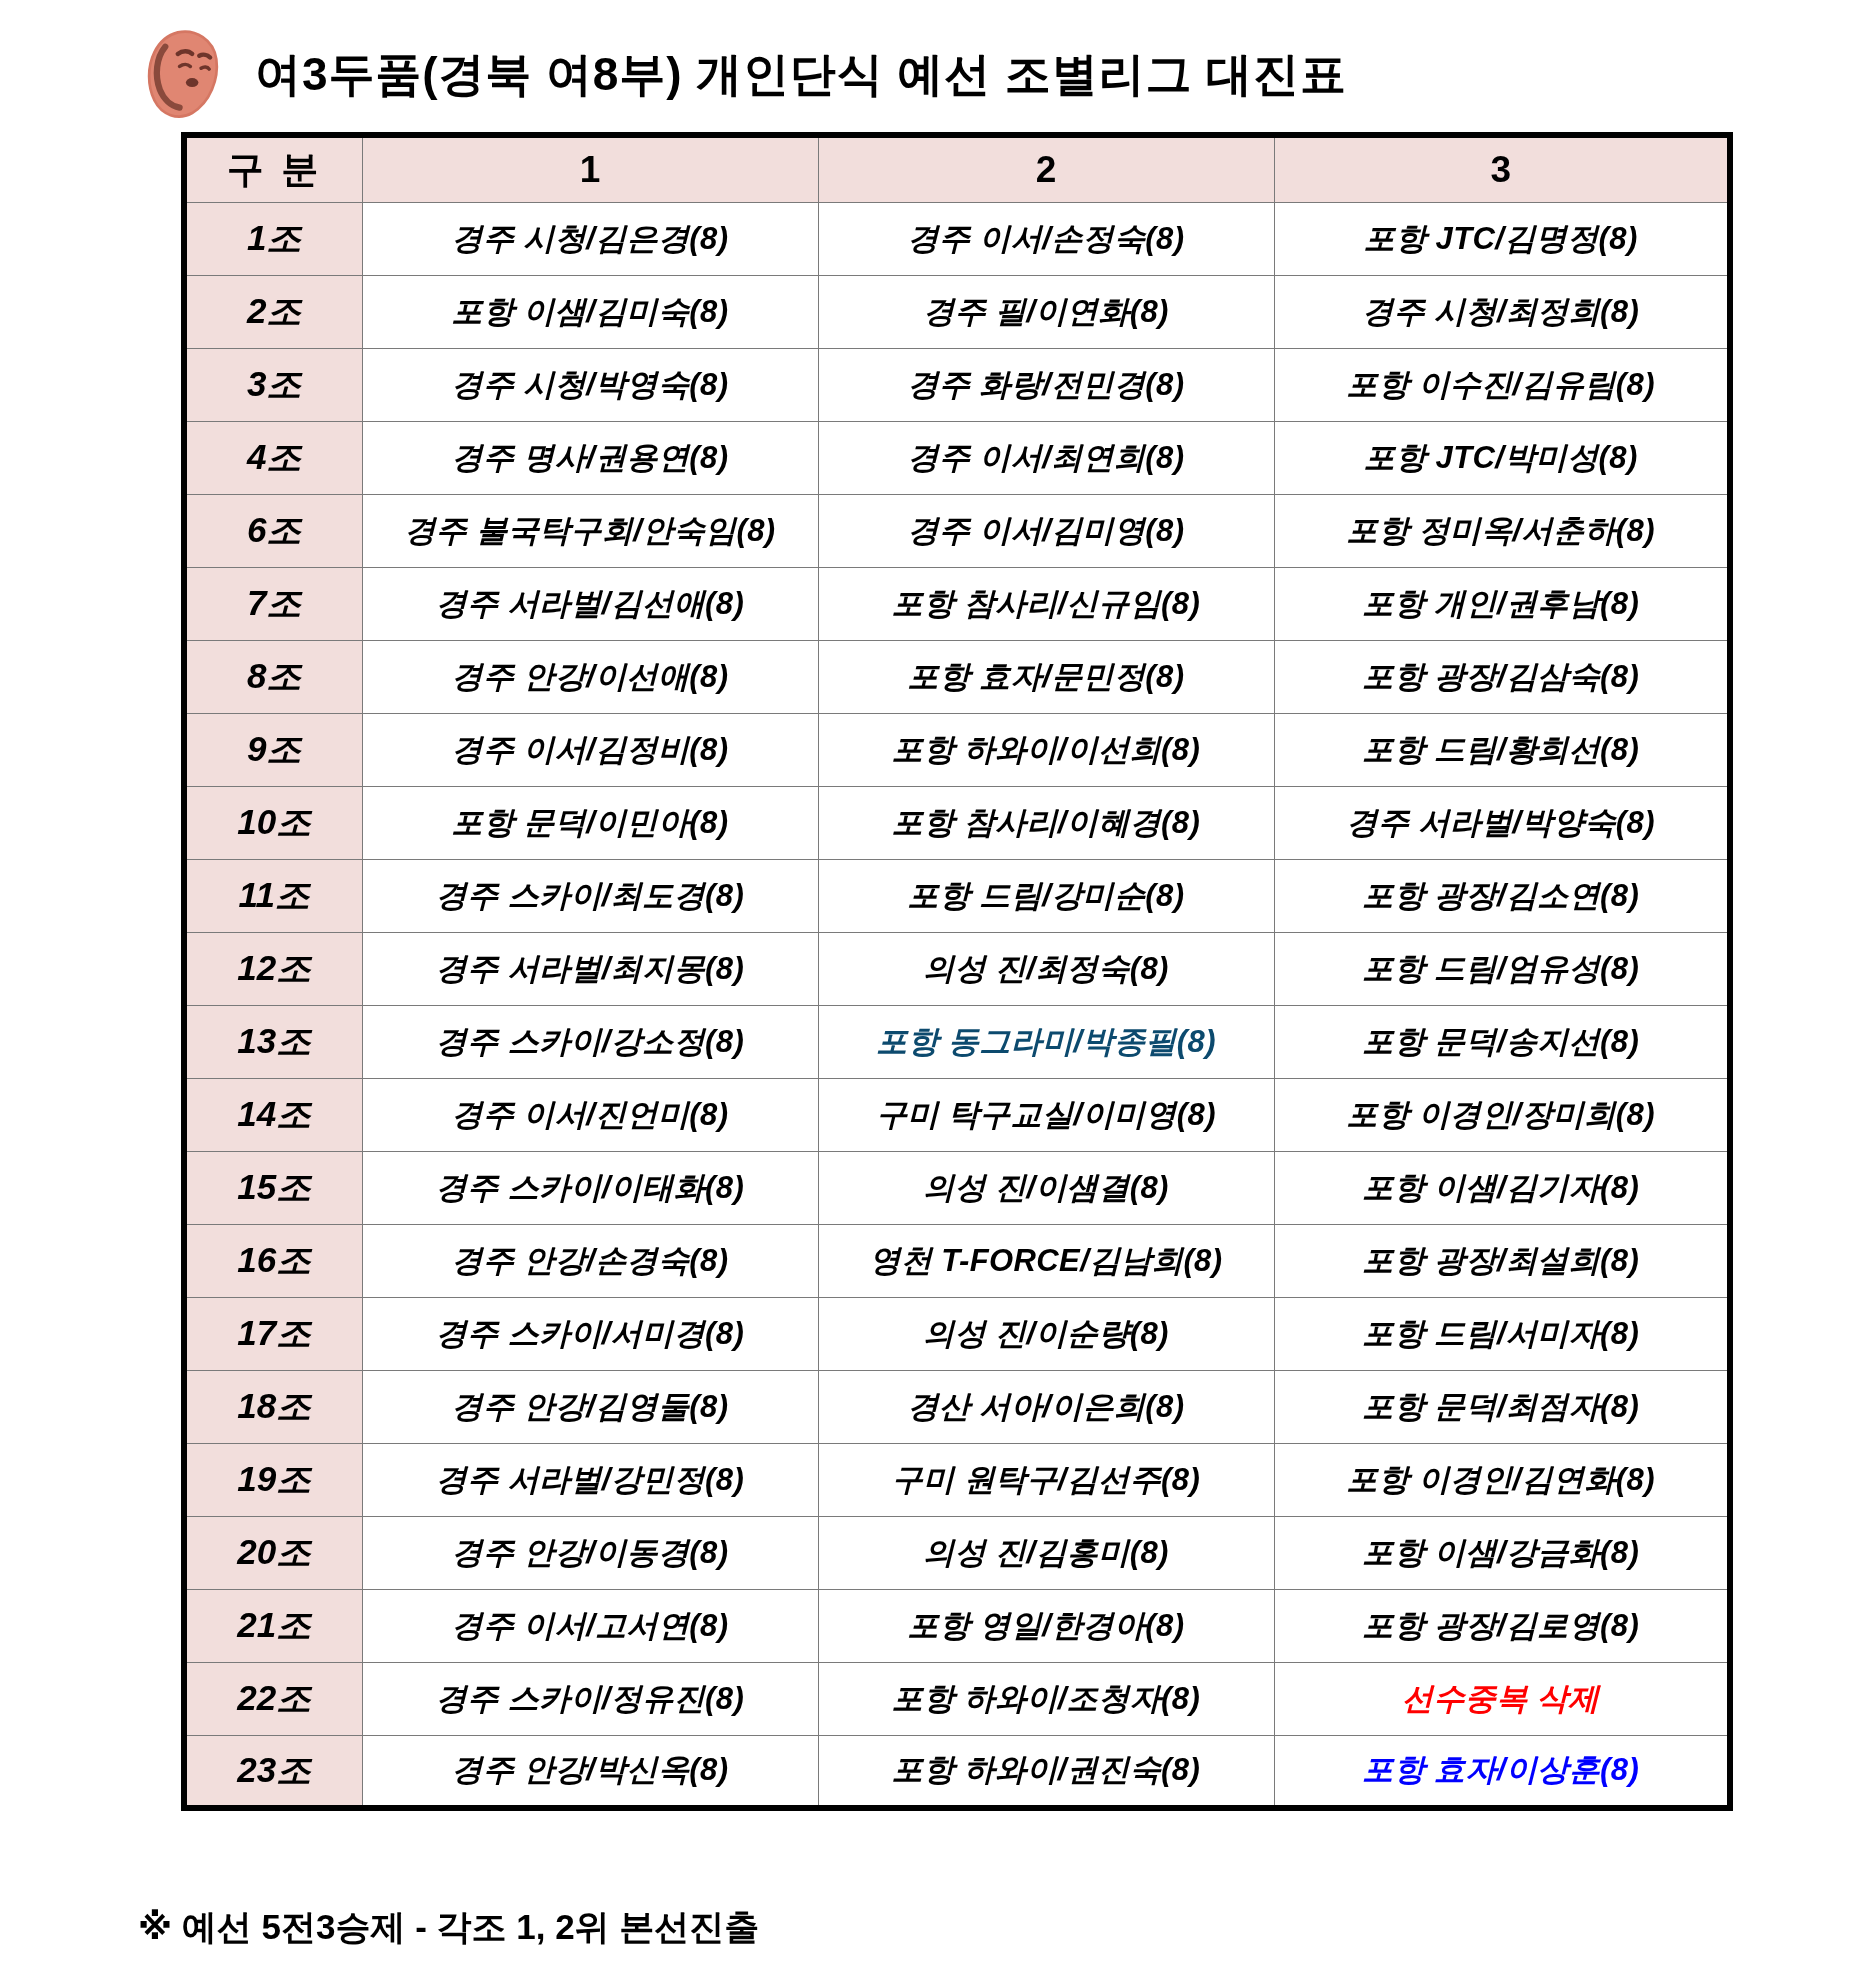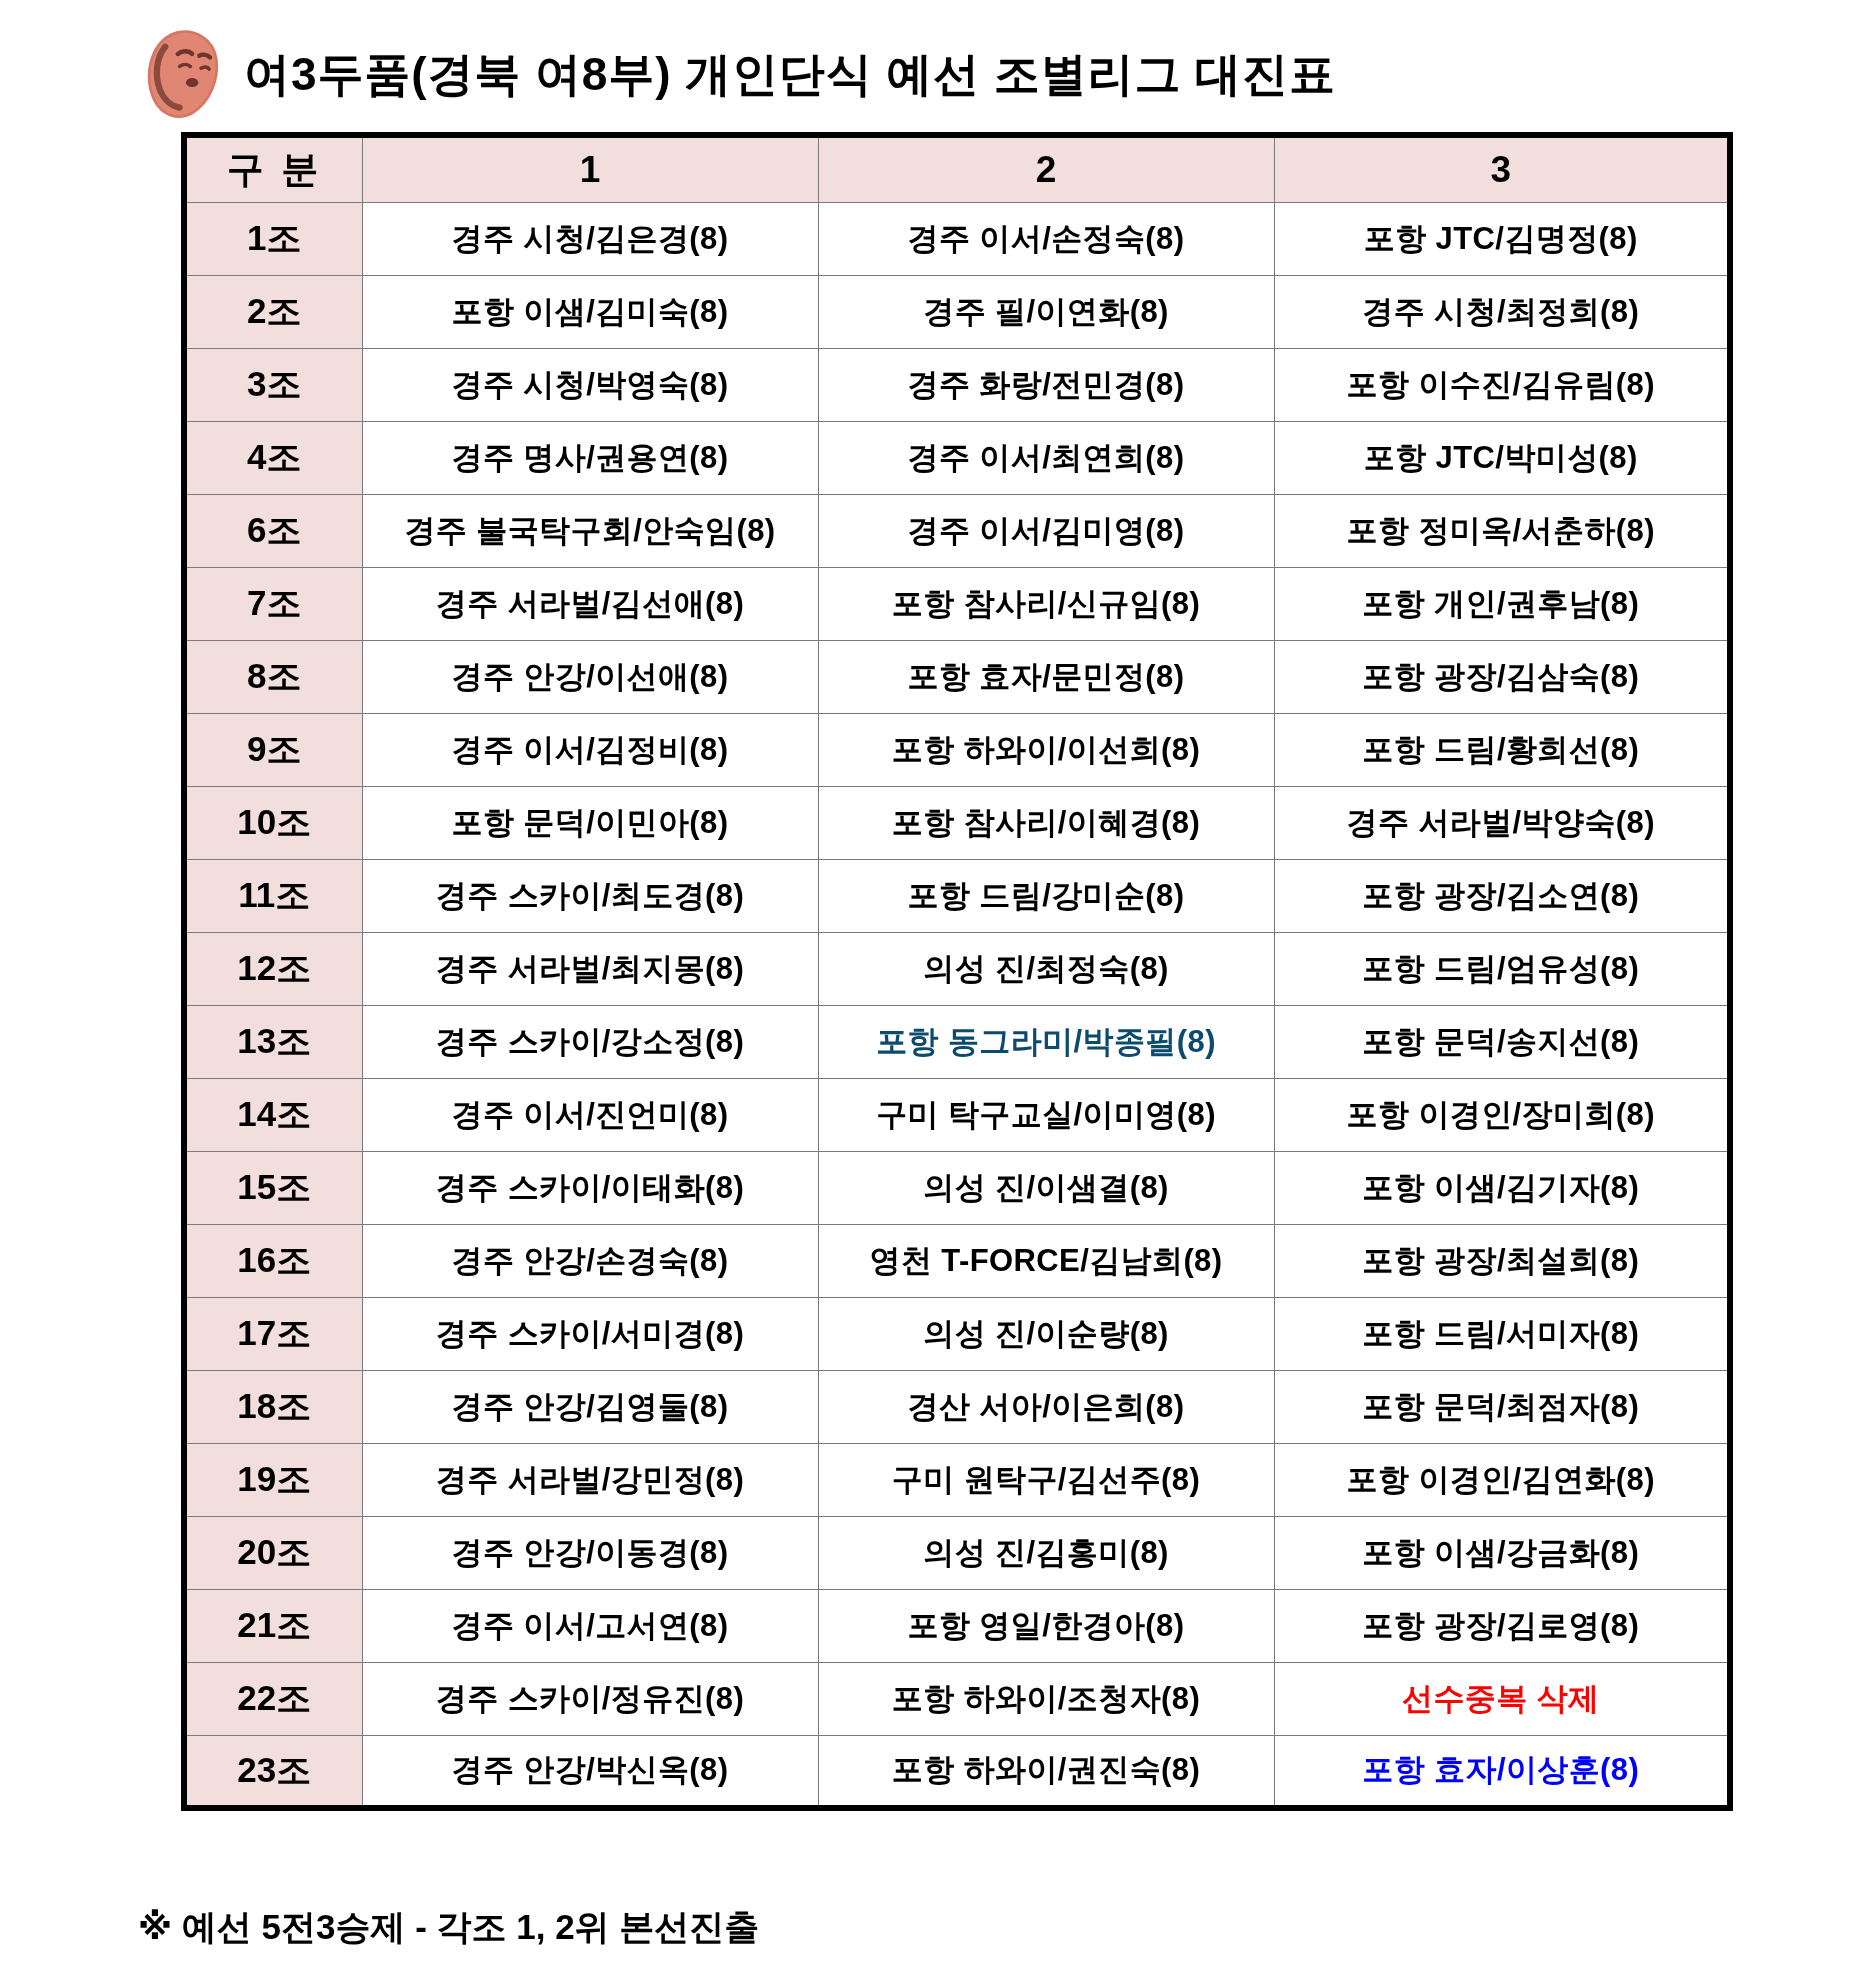--- a/index.html
+++ b/index.html
@@ -11,21 +11,21 @@
     font-family: "Liberation Sans", "DejaVu Sans", sans-serif;
     color: #000;
   }
   .title-row {
     position: absolute;
     left: 131px;
     top: 25px;
     height: 99px;
     display: flex;
     align-items: center;
-    gap: 23px;
+    gap: 34px;
   }
   .title-icon { width: 90px; height: 95px; flex: 0 0 auto; }
   .page-title {
     font-size: 46px;
     font-weight: bold;
     letter-spacing: 0.9px;
     white-space: nowrap;
   }
   .bracket-wrap {
     position: absolute;
@@ -42,21 +42,21 @@
   table.bracket col.c-label { width: 178px; }
   table.bracket col.c-entry { width: 456px; }
   table.bracket th, table.bracket td {
     border: 1.8px solid #7a7a7a;
     text-align: center;
     vertical-align: middle;
     overflow: hidden;
     white-space: nowrap;
   }
   table.bracket thead tr { height: 67px; }
-  table.bracket tbody tr { height: 73px; }
+  table.bracket tbody tr { height: 73px; font-style: italic; }
   th.head-cell {
     background: #F2DEDC;
     font-size: 37px;
     font-weight: bold;
   }
   th.head-label { letter-spacing: 3.5px; }
   td.row-label {
     background: #F2DEDC;
     font-size: 35px;
     font-weight: bold;

